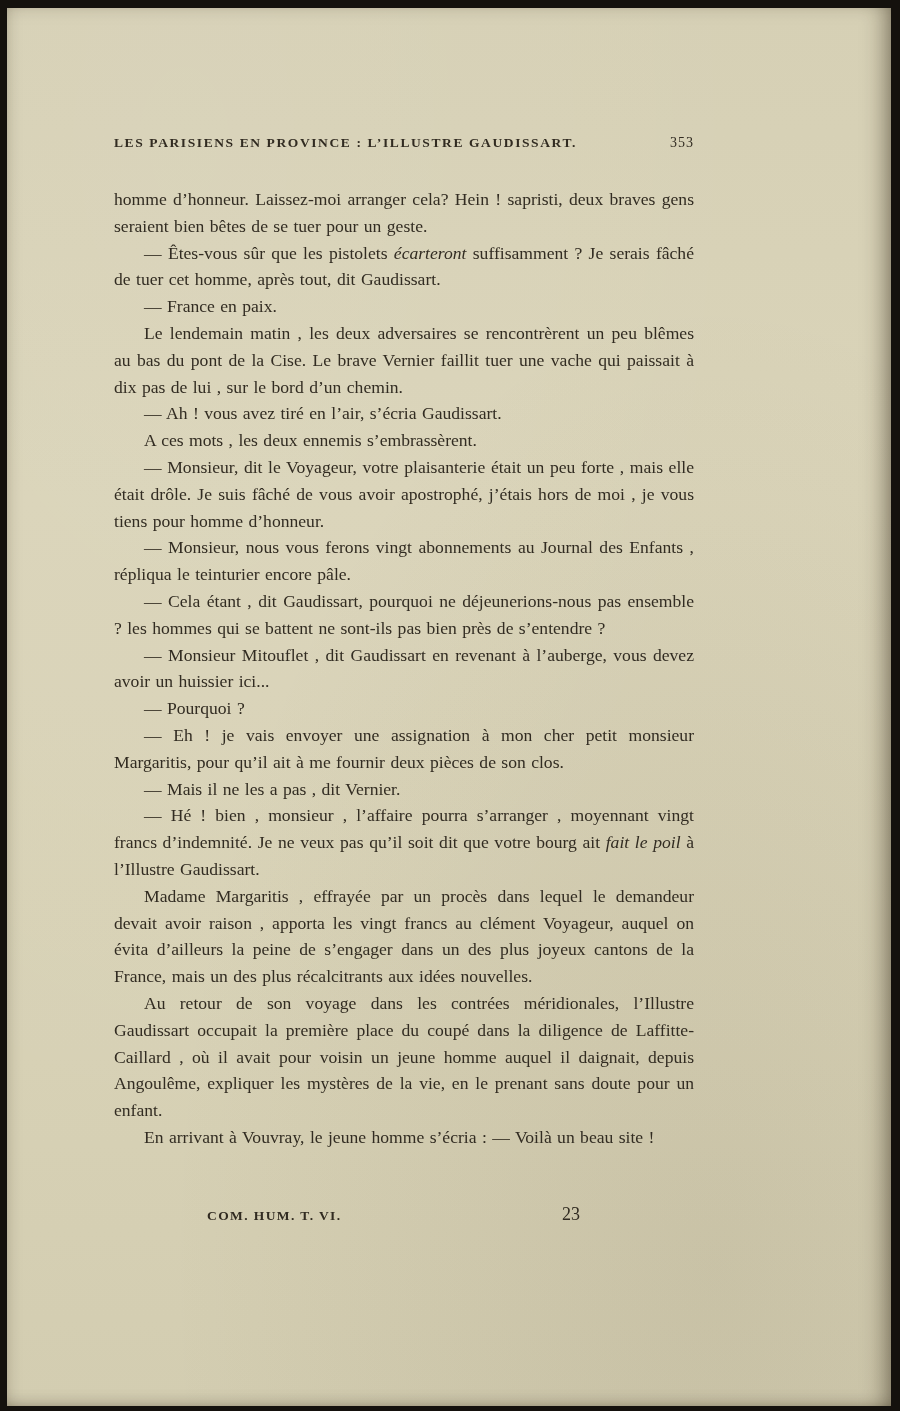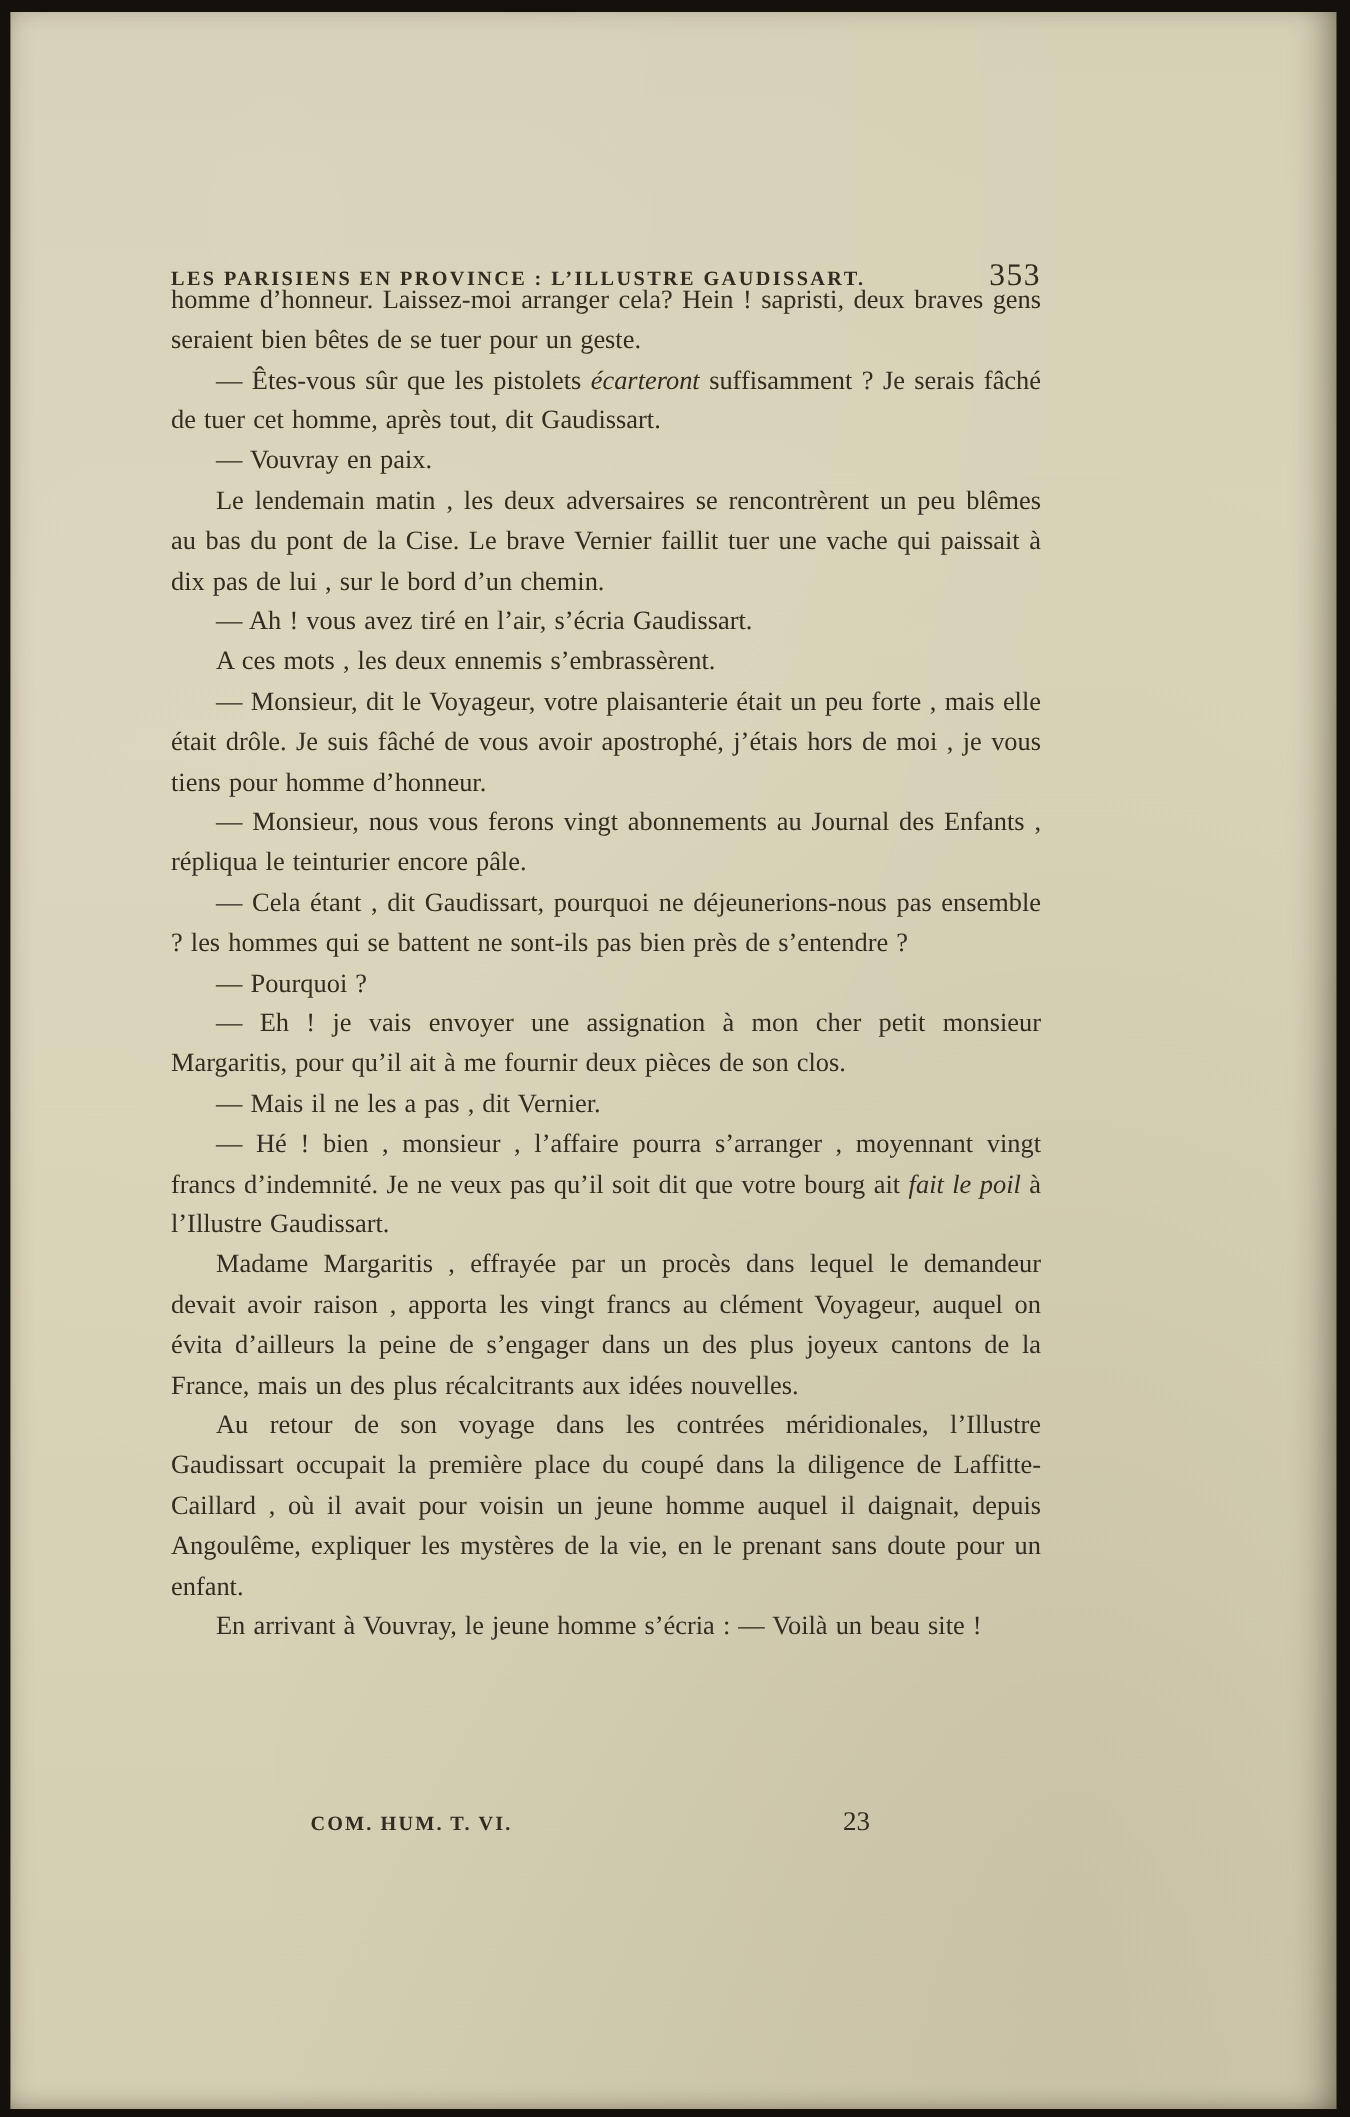--- a/index.html
+++ b/index.html
@@ -39,24 +39,23 @@
     align-items: baseline;
   }
   .running-title {
     font-size: 13.5px;
     letter-spacing: 1.6px;
     font-weight: bold;
     color: #312b21;
     white-space: nowrap;
   }
   .page-number {
-    font-size: 21px;
+    font-size: 14px;
     color: #312b21;
     letter-spacing: 1px;
-    margin-top: 36px;
   }
   .page-body {
     position: absolute;
     top: 178px;
     left: 107px;
     width: 580px;
     text-align: justify;
     font-size: 17.6px;
     line-height: 26.8px;
     color: #322c22;
@@ -94,27 +93,28 @@
   <div class="page-inner">
 
     <div class="running-head">
       <span class="running-title">LES PARISIENS EN PROVINCE : L’ILLUSTRE GAUDISSART.</span>
       <span class="page-number">353</span>
     </div>
 
     <div class="page-body">
         <p class=""><span>homme d’honneur. Laissez-moi arranger cela? Hein ! sapristi, deux braves gens seraient bien bêtes de se tuer pour un geste.</span></p>
         <p class="indent"><span>— Êtes-vous sûr que les pistolets </span><span class="it">écarteront</span><span> suffisamment ? Je serais fâché de tuer cet homme, après tout, dit Gaudissart.</span></p>
-        <p class="indent"><span>— Vouvray en paix.</span></p>
+        <p class="indent"><span>— France en paix.</span></p>
         <p class="indent"><span>Le lendemain matin , les deux adversaires se rencontrèrent un peu blêmes au bas du pont de la Cise. Le brave Vernier faillit tuer une vache qui paissait à dix pas de lui , sur le bord d’un chemin.</span></p>
         <p class="indent"><span>— Ah ! vous avez tiré en l’air, s’écria Gaudissart.</span></p>
         <p class="indent"><span>A ces mots , les deux ennemis s’embrassèrent.</span></p>
         <p class="indent"><span>— Monsieur, dit le Voyageur, votre plaisanterie était un peu forte , mais elle était drôle. Je suis fâché de vous avoir apostrophé, j’étais hors de moi , je vous tiens pour homme d’honneur.</span></p>
         <p class="indent"><span>— Monsieur, nous vous ferons vingt abonnements au Journal des Enfants , répliqua le teinturier encore pâle.</span></p>
         <p class="indent"><span>— Cela étant , dit Gaudissart, pourquoi ne déjeunerions-nous pas ensemble ? les hommes qui se battent ne sont-ils pas bien près de s’entendre ?</span></p>
+        <p class="indent"><span>— Monsieur Mitouflet , dit Gaudissart en revenant à l’auberge, vous devez avoir un huissier ici...</span></p>
         <p class="indent"><span>— Pourquoi ?</span></p>
         <p class="indent"><span>— Eh ! je vais envoyer une assignation à mon cher petit monsieur Margaritis, pour qu’il ait à me fournir deux pièces de son clos.</span></p>
         <p class="indent"><span>— Mais il ne les a pas , dit Vernier.</span></p>
         <p class="indent"><span>— Hé ! bien , monsieur , l’affaire pourra s’arranger , moyennant vingt francs d’indemnité. Je ne veux pas qu’il soit dit que votre bourg ait </span><span class="it">fait le poil</span><span> à l’Illustre Gaudissart.</span></p>
         <p class="indent"><span>Madame Margaritis , effrayée par un procès dans lequel le demandeur devait avoir raison , apporta les vingt francs au clément Voyageur, auquel on évita d’ailleurs la peine de s’engager dans un des plus joyeux cantons de la France, mais un des plus récalcitrants aux idées nouvelles.</span></p>
         <p class="indent"><span>Au retour de son voyage dans les contrées méridionales, l’Illustre Gaudissart occupait la première place du coupé dans la diligence de Laffitte-Caillard , où il avait pour voisin un jeune homme auquel il daignait, depuis Angoulême, expliquer les mystères de la vie, en le prenant sans doute pour un enfant.</span></p>
         <p class="indent"><span>En arrivant à Vouvray, le jeune homme s’écria : — Voilà un beau site !</span></p>
       </div>
 
     <div class="page-footer">

